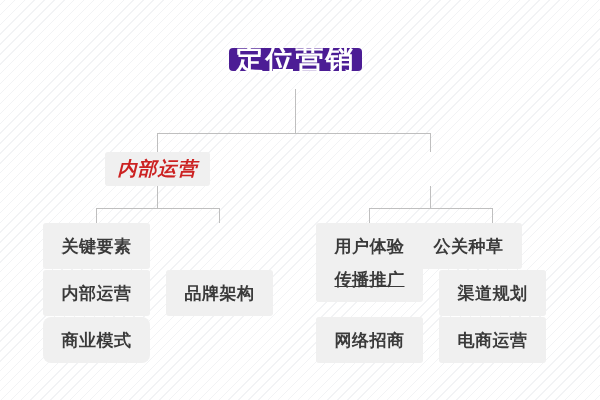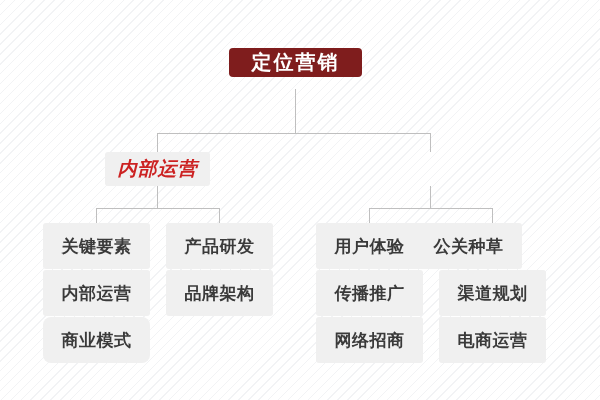--- a/index.html
+++ b/index.html
@@ -25,26 +25,26 @@
 
   
   .node{
     position:absolute;
     display:flex;align-items:center;justify-content:center;
     box-sizing:border-box;
     white-space:nowrap;
     letter-spacing:1px;
   }
   .node-root{
-    background:#7f1d1d;
+    background:#4c1d95;
     color:#ffffff;
-    font-size:20px;
+    font-size:28px;
     font-weight:bold;
     border-radius:4px;
-    left:229px;top:48px;width:133px;height:29px;
+    left:229px;top:48px;width:133px;height:23px;
     letter-spacing:2px;
   }
   .node-branch{
     background:#f0f0f0;
     color:#cc2222;
     font-size:19px;
     font-weight:bold;
     border-radius:3px;
     height:34px;
     letter-spacing:1px;
@@ -80,29 +80,28 @@
   <div class="line hline" style="left:96px;top:208px;width:123px;"></div>
   <div class="line vline" style="left:96px;top:208px;height:15px;"></div>
   <div class="line vline" style="left:219px;top:208px;height:15px;"></div>
 
   <div class="line vline" style="left:430px;top:186px;height:22px;"></div>
   <div class="line hline" style="left:369px;top:208px;width:123px;"></div>
   <div class="line vline" style="left:369px;top:208px;height:15px;"></div>
   <div class="line vline" style="left:492px;top:208px;height:15px;"></div>
 
   <div class="node node-leaf" style="left:43px;top:223px;">关键要素</div>
-  <div class="node node-leaf" style="left:166px;top:223px;">产品研发</div>
 
   <div class="node node-leaf" style="left:43px;top:270px;">内部运营</div>
   <div class="node node-leaf" style="left:166px;top:270px;">品牌架构</div>
 
   <div class="node node-leaf" style="left:43px;top:317px;border-radius:8px;">商业模式</div>
 
   <div class="node node-leaf" style="left:316px;top:223px;">用户体验</div>
   <div class="node node-leaf" style="left:415px;top:223px;">公关种草</div>
 
-  <div class="node node-leaf" style="left:316px;top:270px;">传播推广</div>
+  <div class="node node-leaf" style="left:316px;top:256px;text-decoration:underline;">传播推广</div>
   <div class="node node-leaf" style="left:439px;top:270px;">渠道规划</div>
 
   <div class="node node-leaf" style="left:316px;top:317px;">网络招商</div>
   <div class="node node-leaf" style="left:439px;top:317px;">电商运营</div>
 
 </div>
 
 </body></html>

